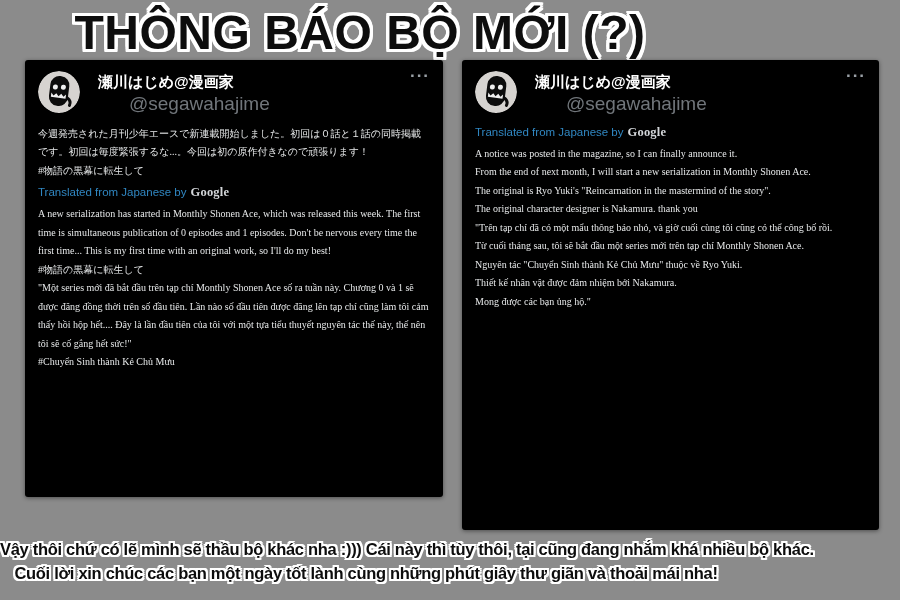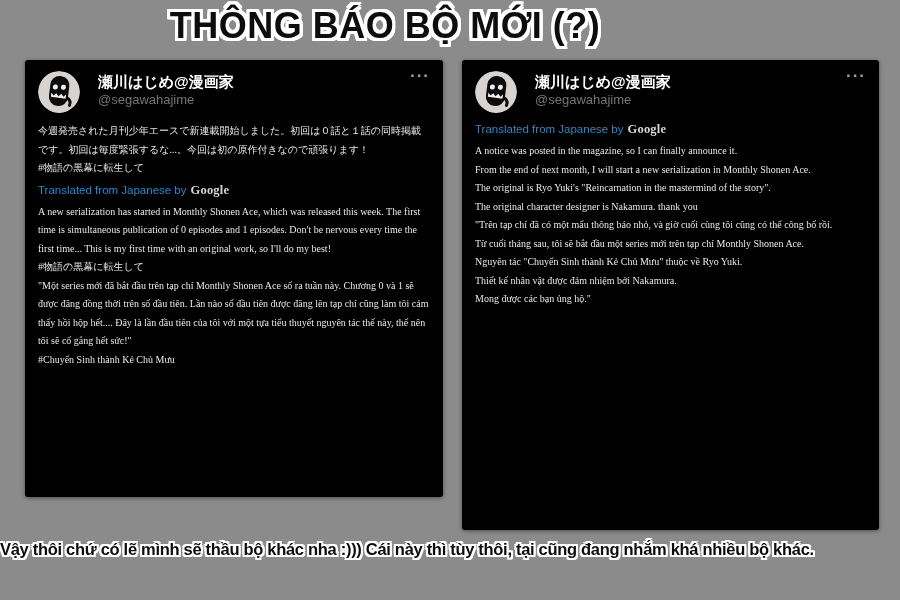--- a/index.html
+++ b/index.html
@@ -19,35 +19,35 @@
   }
   .outline-sm {
     color:#0d0d0d; font-weight:800;
     text-shadow:
       -2px -2px 0 #fff, 2px -2px 0 #fff, -2px 2px 0 #fff, 2px 2px 0 #fff,
       -2px 0 0 #fff, 2px 0 0 #fff, 0 -2px 0 #fff, 0 2px 0 #fff,
       -1px -2px 0 #fff, 1px -2px 0 #fff, -1px 2px 0 #fff, 1px 2px 0 #fff;
   }
   .page-title {
     position:absolute; top:5px; left:0; width:720px;
-    text-align:center; font-size:36px; letter-spacing:.5px; white-space:nowrap;padding-left:25px;
+    text-align:center; font-size:48px; letter-spacing:.5px; white-space:nowrap;
   }
   .tweet {
     position:absolute; box-sizing:border-box; overflow:hidden;
     background:#000; color:#e7e9ea; border-radius:3px;
     padding:11px 13px; box-shadow:0 1px 4px rgba(0,0,0,.45);
   }
   .tweet.left  { left:25px;  top:60px; width:418px; height:437px; }
   .tweet.right { left:462px; top:60px; width:417px; height:470px; }
   .tweet-header { display:flex; align-items:flex-start; gap:18px; margin-bottom:9px; }
   .avatar { width:42px; height:42px; flex:0 0 42px; border-radius:50%; overflow:hidden; }
   .avatar svg { display:block; }
   .author-block { flex:1 1 auto; padding-top:2px; line-height:1.25; }
   .author-name { font-size:15px; font-weight:bold; color:#ffffff; }
-  .author-handle { font-size:13px; color:#71767b; }
+  .author-handle { font-size:19px; color:#71767b;margin-left:31px; }
   .more { color:#9aa0a6; font-size:17px; font-weight:bold; letter-spacing:1px; line-height:10px; cursor:pointer; }
   .tweet-text {
     font-size:10px; line-height:18.5px; white-space:pre-line;
     font-family:Liberation Serif, serif;
   }
   .translated-row { margin:5px 0 5px; font-size:11.5px; display:flex; align-items:baseline; cursor:pointer; }
   .translated-label { color:#3087c2; }
   .google-wordmark { color:#d3d6d9; font-weight:bold; font-size:12.5px; margin-left:4px; letter-spacing:.2px;font-family:Liberation Serif, serif; }
   .footer { position:absolute; left:0; top:537px; width:732px; text-align:center; }
   .footer-line { font-size:16.5px; line-height:24px; letter-spacing:-0.3px; white-space:nowrap; }
@@ -119,13 +119,14 @@
 The original character designer is Nakamura. thank you
 "Trên tạp chí đã có một mẩu thông báo nhỏ, và giờ cuối cùng tôi cũng có thể công bố rồi.
 Từ cuối tháng sau, tôi sẽ bắt đầu một series mới trên tạp chí Monthly Shonen Ace.
 Nguyên tác "Chuyển Sinh thành Kẻ Chủ Mưu" thuộc về Ryo Yuki.
 Thiết kế nhân vật được đảm nhiệm bởi Nakamura.
 Mong được các bạn ủng hộ."</div>
 </section>
 
 <footer class="footer">
   <div class="footer-line outline-sm">Vậy thôi chứ có lẽ mình sẽ thầu bộ khác nha :))) Cái này thì tùy thôi, tại cũng đang nhắm khá nhiều bộ khác.</div>
+  <div class="footer-line outline-sm">Cuối lời xin chúc các bạn một ngày tốt lành cùng những phút giây thư giãn và thoải mái nha!</div>
 </footer>
 
 </body></html>

